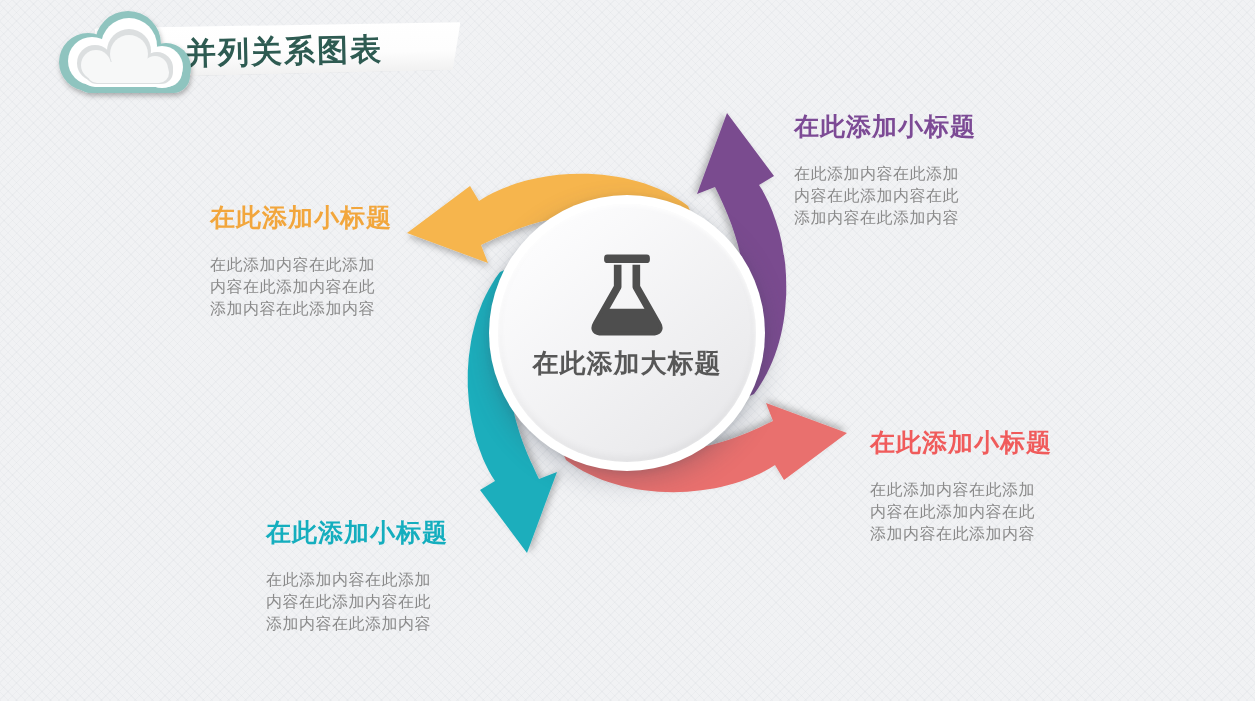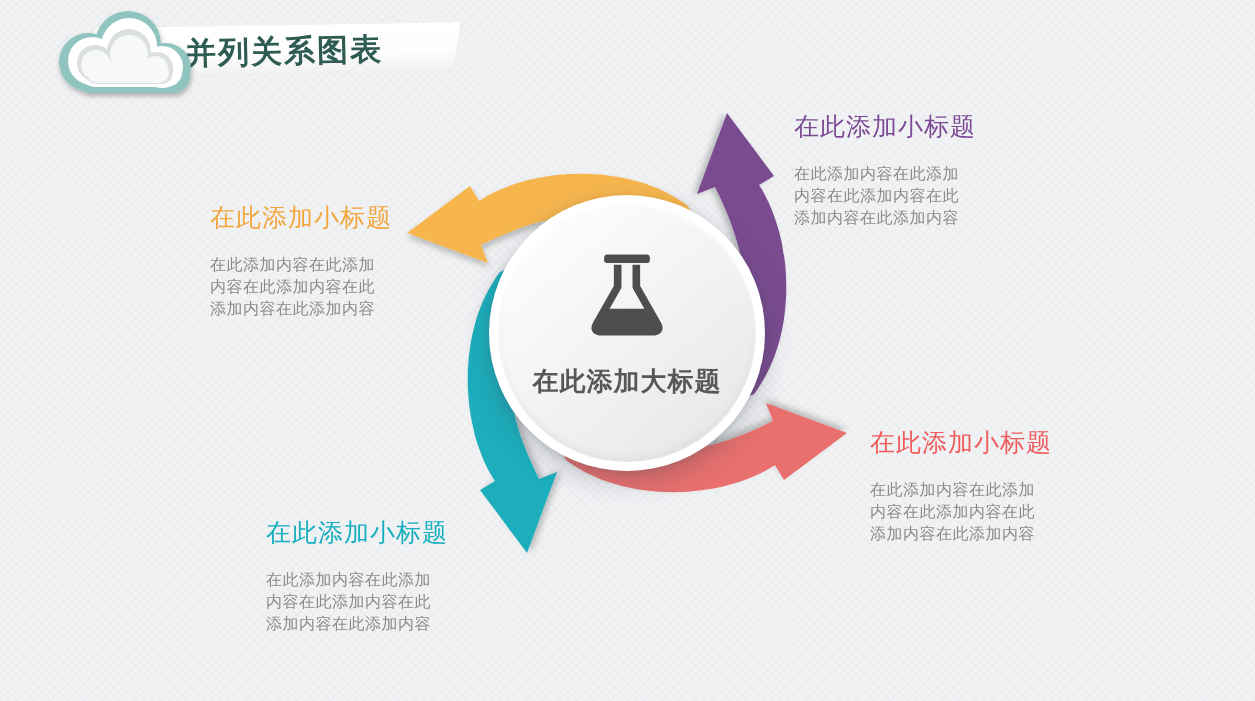--- a/index.html
+++ b/index.html
@@ -43,27 +43,27 @@
   }
   .circle-inner{
     position:absolute;left:9px;top:9px;right:9px;bottom:9px;
     border-radius:50%;
     background:linear-gradient(140deg,#fcfcfd 15%,#ececee 75%,#e4e4e7 100%);
     box-shadow:inset 0 2px 4px rgba(255,255,255,0.9), inset 0 -4px 8px rgba(0,0,0,0.05);
     display:flex;flex-direction:column;align-items:center;
   }
   .flask{margin-top:46px;}
   .center-title{
-    margin-top:20px;
+    margin-top:2px;
     font-size:26px;font-weight:bold;color:#575757;letter-spacing:1px;text-align:right;
   }
 
   
   .section{position:absolute;}
-  .section-title{font-size:25px;font-weight:normal;letter-spacing:1px;}
+  .section-title{font-size:25px;font-weight:bold;letter-spacing:1px;}
   .section-body{margin-top:20px;font-size:16px;line-height:22px;color:#8a8a8a;letter-spacing:0.5px;}
   .sec-top-right{left:794px;top:110px;}
   .sec-left{left:210px;top:201px;}
   .sec-bottom-left{left:266px;top:516px;}
   .sec-right{left:870px;top:426px;}
 </style>
 </head>
 <body>
 
 <div class="slide">

